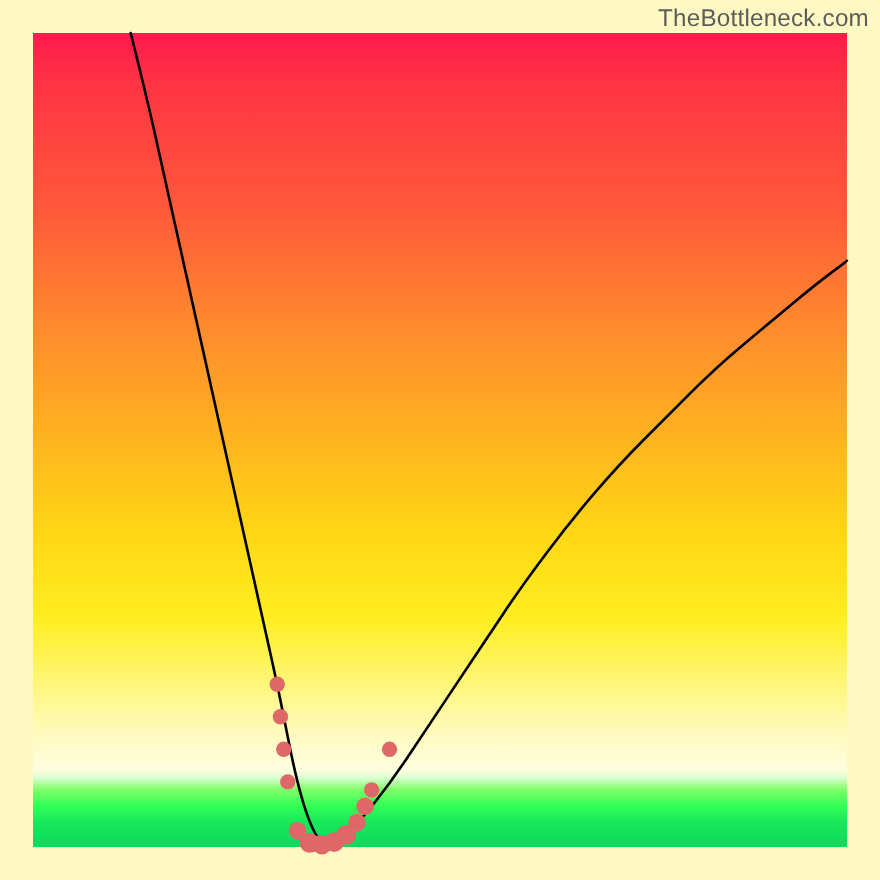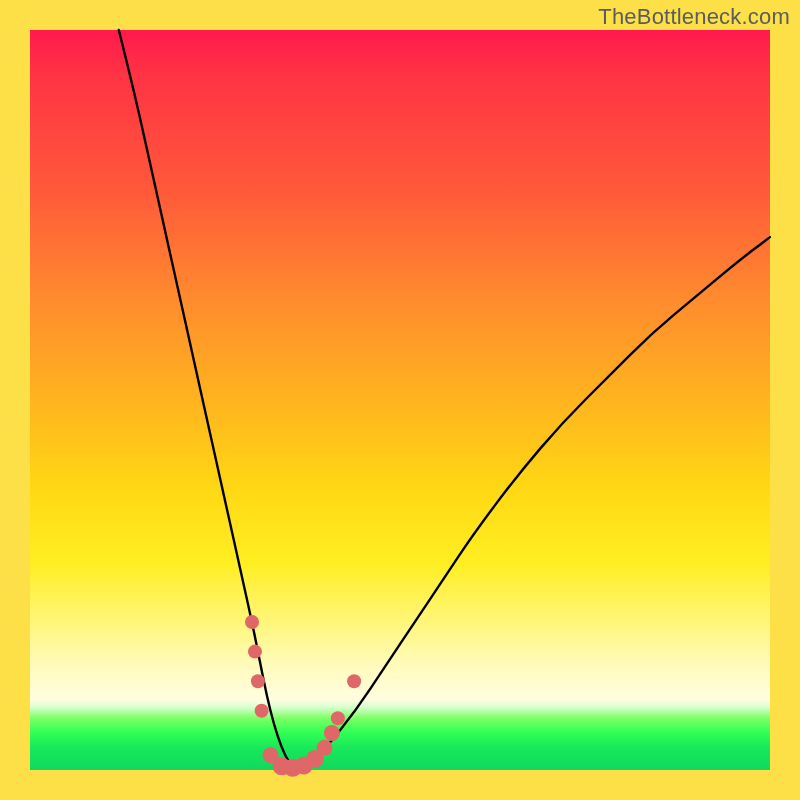--- a/index.html
+++ b/index.html
@@ -10,21 +10,21 @@
     overflow: hidden;
     background: #000;
     font-family: Arial, Helvetica, sans-serif;
   }
   .frame {
     position: absolute;
     left: 0;
     top: 0;
     width: 800px;
     height: 800px;
-    background: #fde047;
+    background: #fef9c3;
   }
   .plot {
     position: absolute;
     left: 30px;
     top: 30px;
     width: 740px;
     height: 740px;
     
     background:
       linear-gradient(to bottom,

